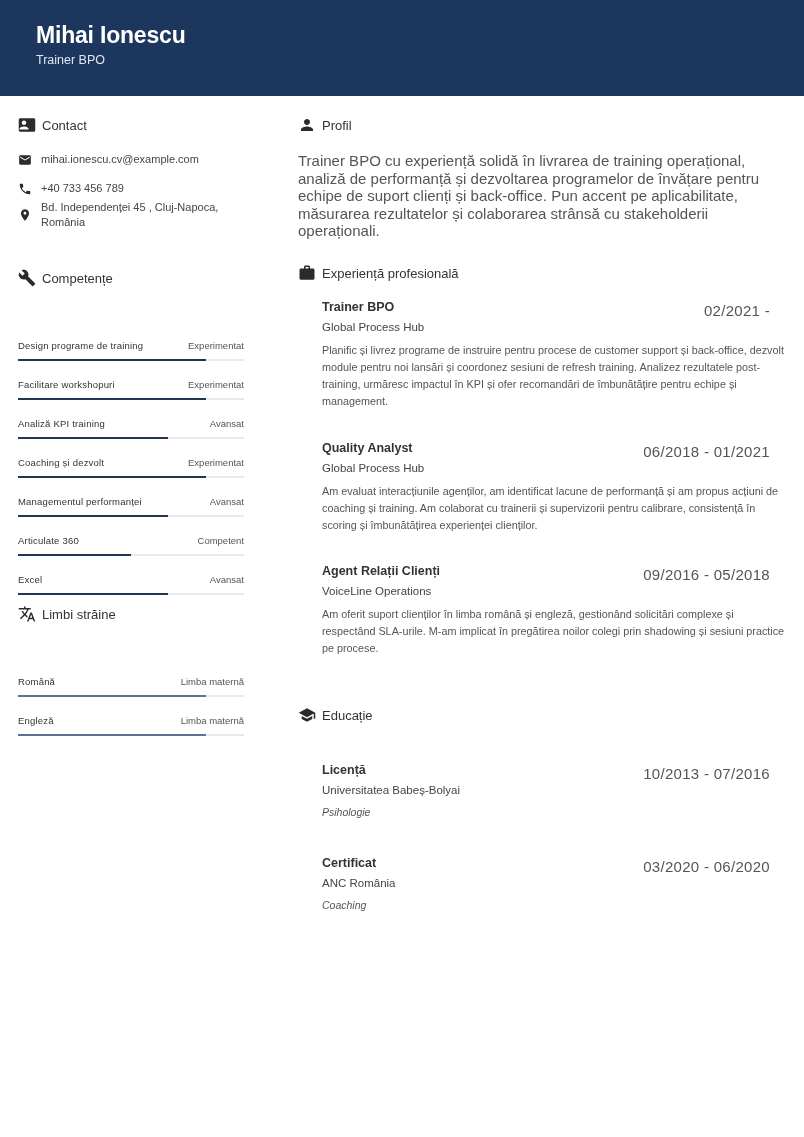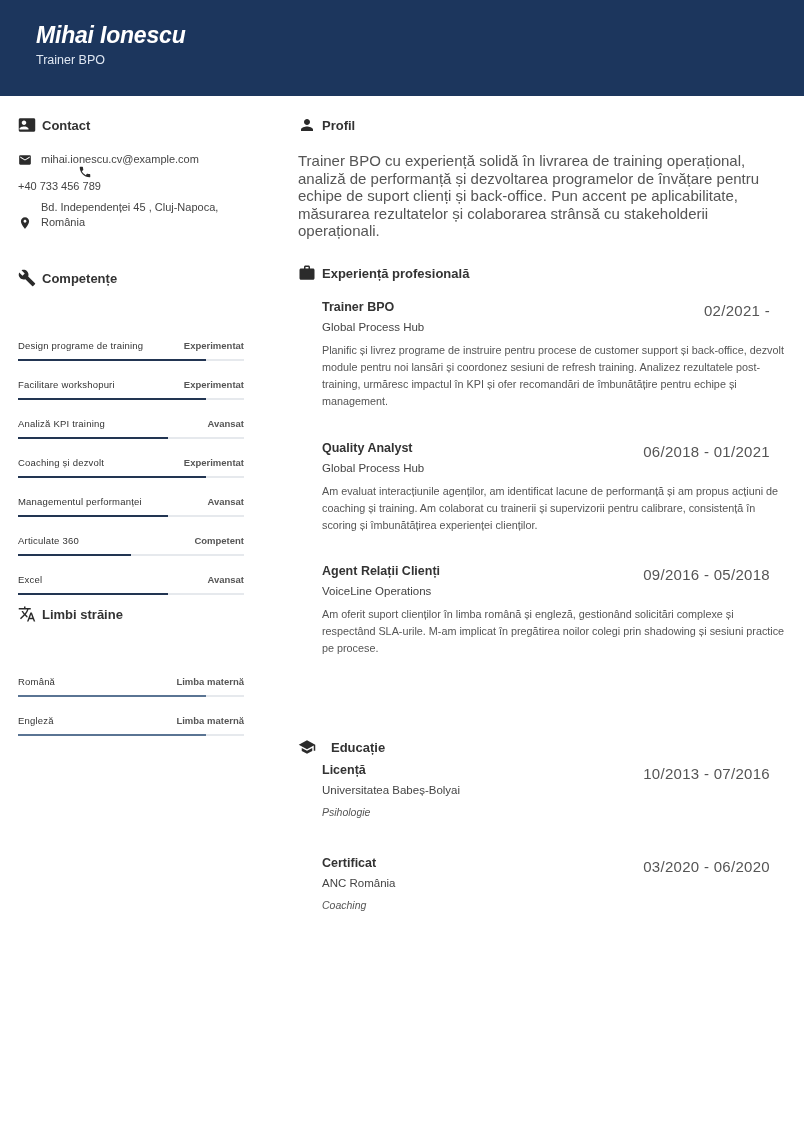--- a/index.html
+++ b/index.html
@@ -1,37 +1,37 @@
 <!DOCTYPE html>
 <html><head>
   <meta charset="utf-8">
   <style>
     * { box-sizing: border-box; margin: 0; padding: 0; }
     html, body { width: 804px; height: 1137px; background: #ffffff; }
     body { font-family: "Liberation Sans", "DejaVu Sans", sans-serif; color: #333; position: relative; overflow: hidden; }
 
     .header { position: absolute; left: 0; top: 0; width: 804px; height: 96px; background: #1c365d; }
-    .header .name { position: absolute; left: 36px; top: 22px; font-size: 23px; font-weight: bold; color: #ffffff; letter-spacing: -0.2px; font-style: italic; }
+    .header .name { position: absolute; left: 36px; top: 22px; font-size: 23px; font-weight: bold; color: #ffffff; letter-spacing: -0.2px; }
     .header .title { position: absolute; left: 36px; top: 53px; font-size: 12.5px; color: #dfe7f2; }
 
     .left { position: absolute; left: 18px; top: 0; width: 226px; }
     .right { position: absolute; left: 298px; top: 0; width: 488px; }
 
     .sec-head { position: absolute; display: flex; align-items: center; height: 20px; }
     .sec-head .ic { width: 18px; height: 18px; display: inline-flex; align-items: center; justify-content: center; margin-right: 6px; }
     .sec-head .ic svg { width: 18px; height: 18px; fill: #2b2b2b; }
-    .sec-head .lbl { font-size: 13px; font-weight: bold; color: #333; }
-
-    .contact-row { position: absolute; left: 0; display: flex; align-items: flex-end; font-size: 11px; color: #444; line-height: 15px; }
+    .sec-head .lbl { font-size: 13px; font-weight: normal; color: #333; }
+
+    .contact-row { position: absolute; left: 0; display: flex; align-items: flex-start; font-size: 11px; color: #444; line-height: 15px; }
     .contact-row .ic { width: 14px; height: 14px; margin-right: 9px; margin-top: 1px; display: inline-flex; }
     .contact-row .ic svg { width: 14px; height: 14px; fill: #2b2b2b; }
 
     .skill { position: absolute; left: 0; width: 226px; height: 28px; margin-top: 32px; }
     .skill .sname { position: absolute; left: 0; top: 0; font-size: 9.5px; color: #333; letter-spacing: 0.2px; }
-    .skill .slvl { position: absolute; right: 0; top: 0; font-size: 9.5px; color: #555; font-weight: bold; }
+    .skill .slvl { position: absolute; right: 0; top: 0; font-size: 9.5px; color: #555; }
     .skill .track { position: absolute; left: 0; top: 19px; width: 226px; height: 2px; background: #e6e9ed; }
     .skill .fill { position: absolute; left: 0; top: 0; height: 2px; background: #223552; }
     .skill.lang .fill { background: #5a7493; }
 
     .profile-text { position: absolute; left: 0; top: 152px; width: 488px; font-size: 15px; line-height: 17.5px; color: #555; }
 
     .entry { position: absolute; left: 24px; width: 464px; }
     .entry .etitle { position: absolute; left: 0; top: 0; font-size: 12.5px; font-weight: bold; color: #333; }
     .entry .edate { position: absolute; right: 16px; top: 2px; font-size: 15px; color: #555; letter-spacing: 0.3px; }
     .entry .eorg { position: absolute; left: 0; top: 21px; font-size: 11.5px; color: #444; text-align: right; }
@@ -59,21 +59,21 @@
 
   <div class="contact-row" style="top:152px;">
     <span class="ic">
       <svg viewBox="0 0 24 24">
           <path d="M20 4H4c-1.1 0-2 .9-2 2v12c0 1.1.9 2 2 2h16c1.1 0 2-.9 2-2V6c0-1.1-.9-2-2-2zm0 4l-8 5-8-5V6l8 5 8-5v2z"></path>
         </svg>
     </span>
     <span>mihai.ionescu.cv@example.com</span>
   </div>
 
-  <div class="contact-row" style="top:164px;flex-direction:column;">
+  <div class="contact-row" style="top:181px;">
     <span class="ic">
       <svg viewBox="0 0 24 24">
           <path d="M6.62 10.79c1.44 2.83 3.76 5.14 6.59 6.59l2.2-2.2c.27-.27.67-.36 1.02-.24 1.12.37 2.33.57 3.57.57.55 0 1 .45 1 1V20c0 .55-.45 1-1 1-9.39 0-17-7.61-17-17 0-.55.45-1 1-1h3.5c.55 0 1 .45 1 1 0 1.25.2 2.45.57 3.57.11.35.03.74-.25 1.02l-2.2 2.2z"></path>
         </svg>
     </span>
     <span>+40 733 456 789</span>
   </div>
 
   <div class="contact-row" style="top:200px;">
     <span class="ic" style="margin-top:8px;">
@@ -206,21 +206,21 @@
     <div class="edesc">Am evaluat interacțiunile agenților, am identificat lacune de performanță și am propus acțiuni de coaching și training. Am colaborat cu trainerii și supervizorii pentru calibrare, consistență în scoring și îmbunătățirea experienței clienților.</div>
   </div>
 
   <div class="entry" style="top:564px;">
     <span class="etitle">Agent Relații Clienți</span>
     <span class="edate">09/2016 - 05/2018</span>
     <span class="eorg">VoiceLine Operations</span>
     <div class="edesc">Am oferit suport clienților în limba română și engleză, gestionând solicitări complexe și respectând SLA-urile. M-am implicat în pregătirea noilor colegi prin shadowing și sesiuni practice pe procese.</div>
   </div>
 
-  <div class="sec-head" style="top:737px;gap:9px;">
+  <div class="sec-head" style="top:705px;">
     <span class="ic">
       <svg viewBox="0 0 24 24">
           <path d="M5 13.18v4L12 21l7-3.82v-4L12 17l-7-3.82zM12 3L1 9l11 6 9-4.91V17h2V9L12 3z"></path>
         </svg>
     </span>
     <span class="lbl">Educație</span>
   </div>
 
   <div class="entry" style="top:763px;">
     <span class="etitle">Licență</span>

